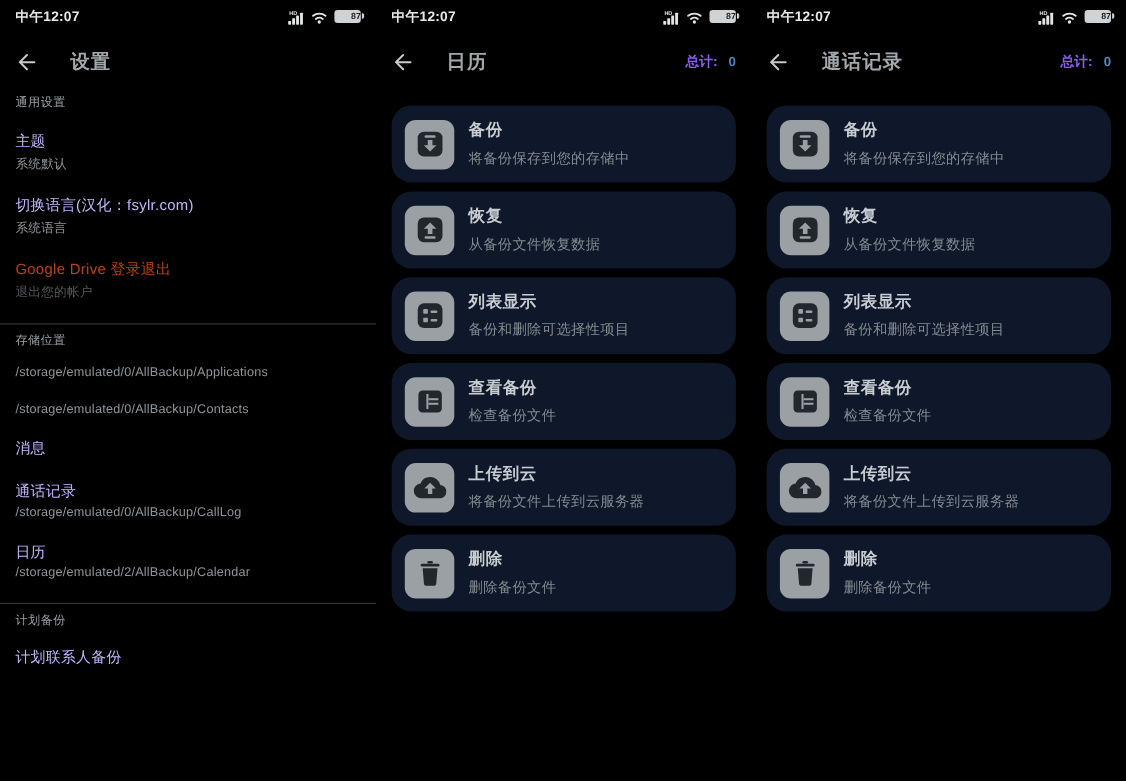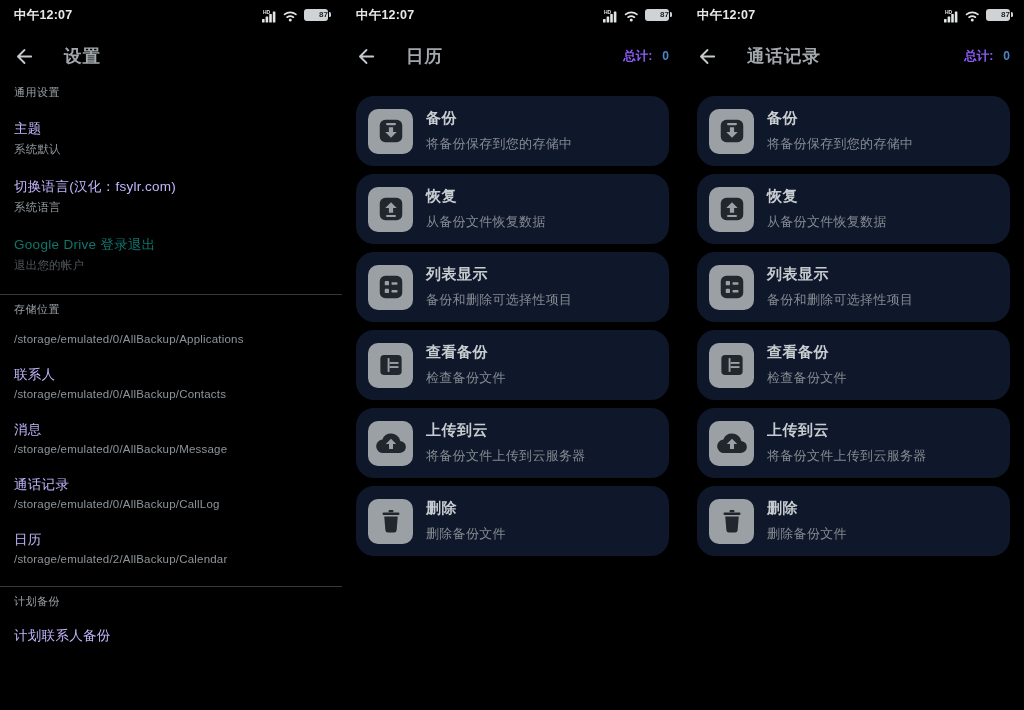--- a/index.html
+++ b/index.html
@@ -31,21 +31,21 @@
   .total-label { font-size:12.5px; font-weight:600; color:#8b5cf6; }
   .total-value { font-size:12px; font-weight:600; color:#4d86c6; }
 
   
   .s-content { padding:0 14px; }
   .s-header { font-size:11px; color:#99a0a5; margin-top:7px; margin-bottom:20px; letter-spacing:.5px; }
   .s-header.tight { margin-bottom:16px; }
   .s-item { margin-bottom:21px; cursor:pointer; }
   .s-title { font-size:13.5px; color:#c4b5fd; letter-spacing:.3px; }
   .s-sub { font-size:11.5px; color:#8e959a; margin-top:4px; letter-spacing:.2px; }
-  .s-item.disabled .s-title { color:#0f766e; }
+  .s-item.disabled .s-title { color:#c2410c; }
   .s-item.disabled .s-sub   { color:#51585d; }
   .divider { height:1px; background:#35393c; margin:6px -14px 0; }
   .divider.d2 { margin-top:8px; }
 
   
   .cards { padding:18px 14px 0; }
   .card { height:70px; border-radius:18px; background:#0f172a; margin-bottom:8px;
           display:flex; align-items:center; padding:0 12px; cursor:pointer; }
   .tile { width:45px; height:45px; border-radius:10px; background:#9aa0a4; flex:0 0 45px;
           display:flex; align-items:center; justify-content:center; }
@@ -150,26 +150,24 @@
         <div class="s-sub">退出您的帐户</div>
       </div>
 
       <div class="divider"></div>
       <div class="s-header tight">存储位置</div>
 
       <div class="s-item">
         <div class="s-sub">/storage/emulated/0/AllBackup/Applications</div>
       </div>
       <div class="s-item">
-        <div class="s-title">联系人</div>
         <div class="s-sub">/storage/emulated/0/AllBackup/Contacts</div>
       </div>
       <div class="s-item">
         <div class="s-title">消息</div>
-        <div class="s-sub">/storage/emulated/0/AllBackup/Message</div>
       </div>
       <div class="s-item">
         <div class="s-title">通话记录</div>
         <div class="s-sub">/storage/emulated/0/AllBackup/CallLog</div>
       </div>
       <div class="s-item">
         <div class="s-title">日历</div>
         <div class="s-sub">/storage/emulated/2/AllBackup/Calendar</div>
       </div>
 

